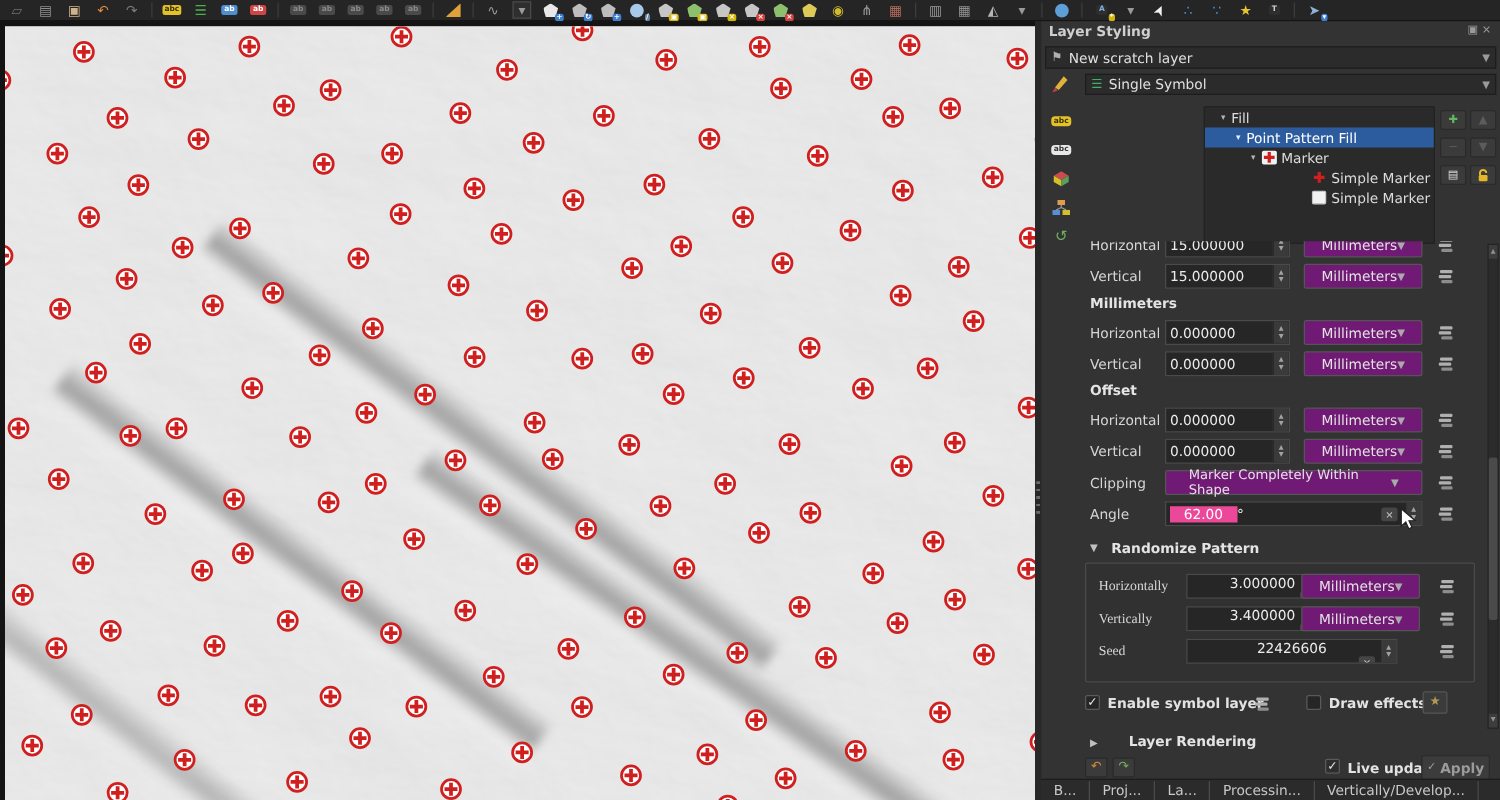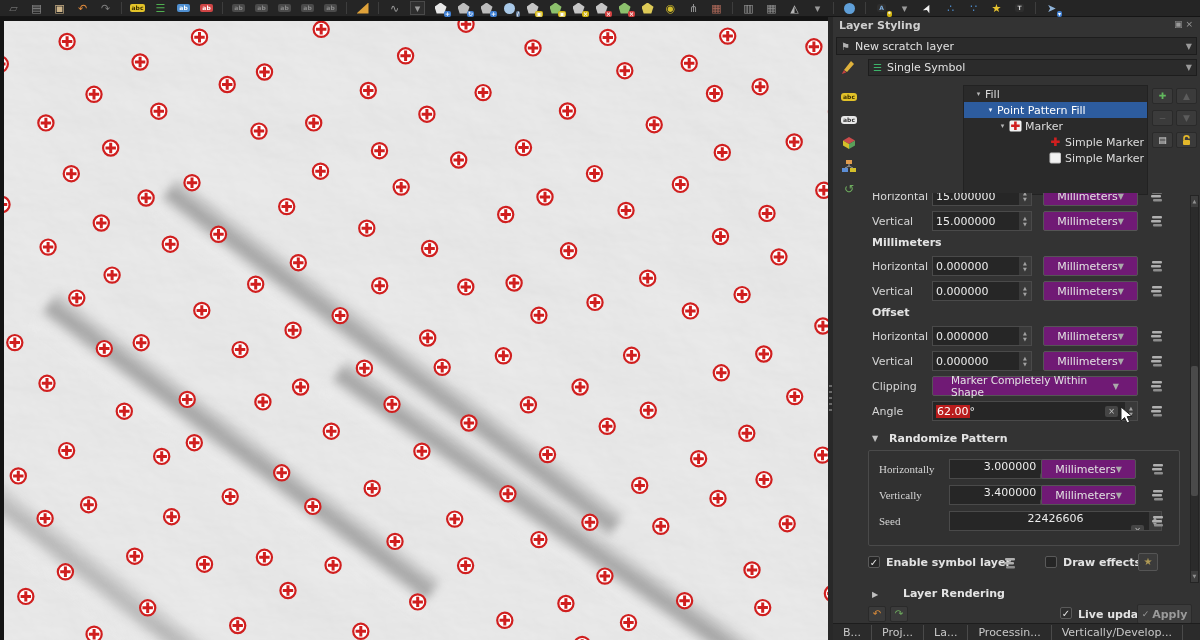--- a/index.html
+++ b/index.html
@@ -64,33 +64,33 @@
     display:flex;align-items:center;padding:0 3px;color:#ececec;overflow:hidden;}
   .spin .arrows{position:absolute;right:0;top:0;bottom:0;width:13px;background:#3a3a3a;border-left:1px solid #262626;
     display:flex;flex-direction:column;align-items:center;justify-content:center;color:#a2a2a2;font-size:5px;line-height:1.3;}
   .unit{position:absolute;left:210px;top:0;width:95px;height:20px;background:#701a75;border:1px solid #555;
     border-radius:2px;display:flex;align-items:center;padding:0 18px;color:#e2e2e2;justify-content:center;}
   .unit .arr{margin-left:auto;color:#aaa;font-size:8px;}
   .ovr{position:absolute;left:315px;top:2px;width:18px;height:16px;display:flex;align-items:center;justify-content:center;}
   .widefield{position:absolute;left:99px;top:0;width:206px;height:20px;}
   .clearbtn{width:13px;height:11px;background:#454545;border-radius:2px;color:#c4c4c4;font-size:8px;line-height:11px;
     text-align:center;flex:none;}
-  .selhl{background:#b91c1c;color:#fff;padding:0 1px;}
+  .selhl{background:#ec4899;color:#fff;padding:0 11px;}
   
   #rand-head{position:absolute;left:0;top:415px;height:15px;width:354px;}
   #rand-head .tri{position:absolute;left:39px;top:2px;font-size:8px;color:#c0c0c0;}
   #rand-head .cap{position:absolute;left:56px;font-weight:bold;color:#e4e4e4;}
   #rand-box{position:absolute;left:35px;top:433px;width:312px;height:96px;border:1px solid #4a4a4a;border-radius:2px;
     background:#313131;padding-top:8px;}
   .rrow{position:relative;height:20px;margin-bottom:6px;}
   .rrow .slabel{left:10px;font-family:Liberation Serif, serif;}
   .rrow .spin{left:80px;width:122px;flex-direction:column;}
   .rrow .unit{left:172px;width:95px;}
   .rrow .ovr{left:280px;}
-  .rrow .spin.seedw{width:213px;justify-content:space-between;}
+  .rrow .spin.seedw{width:169px;justify-content:space-between;}
   
   #enable-row{position:absolute;left:0;top:536px;width:354px;height:18px;}
   .chk{position:absolute;top:3px;width:12px;height:12px;background:#262626;border:1px solid #5a5a5a;border-radius:2px;
     color:#e6e6e6;font-size:10px;line-height:11px;text-align:center;}
   #lr-row{position:absolute;left:0;top:570px;width:354px;height:16px;}
   #lr-row .tri{position:absolute;left:39px;top:3px;font-size:8px;color:#c0c0c0;}
   #lr-row .cap{position:absolute;left:70px;font-weight:bold;color:#e4e4e4;text-align:center;}
   #action-row{position:absolute;left:0;top:589px;width:363px;height:20px;}
   .histbtn{position:absolute;top:0;width:18px;height:16px;background:#3b3b3b;border:1px solid #2a2a2a;border-radius:2px;
     text-align:center;font-size:10px;line-height:14px;}

